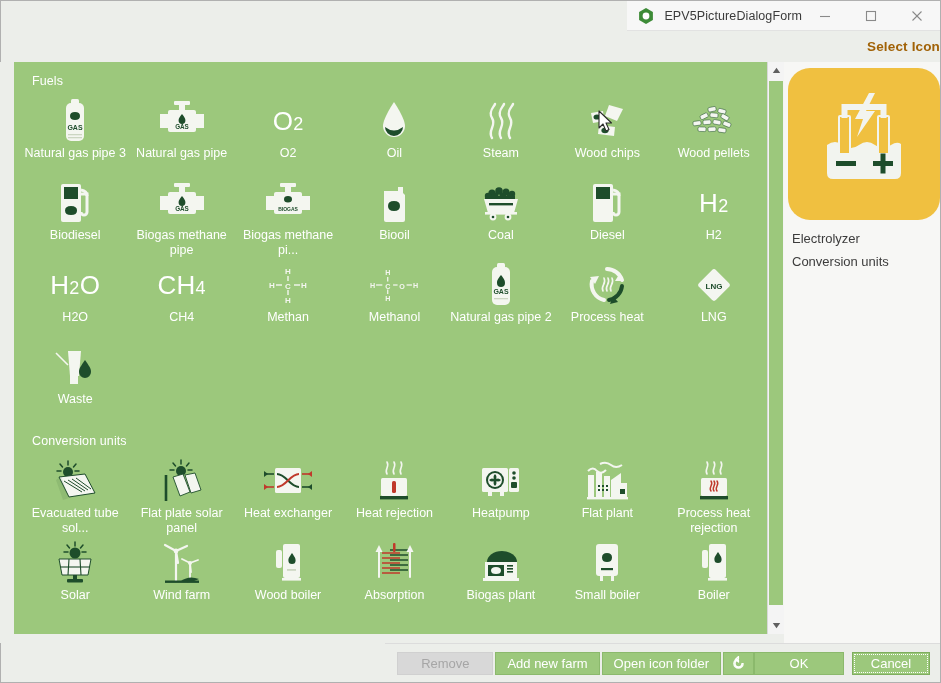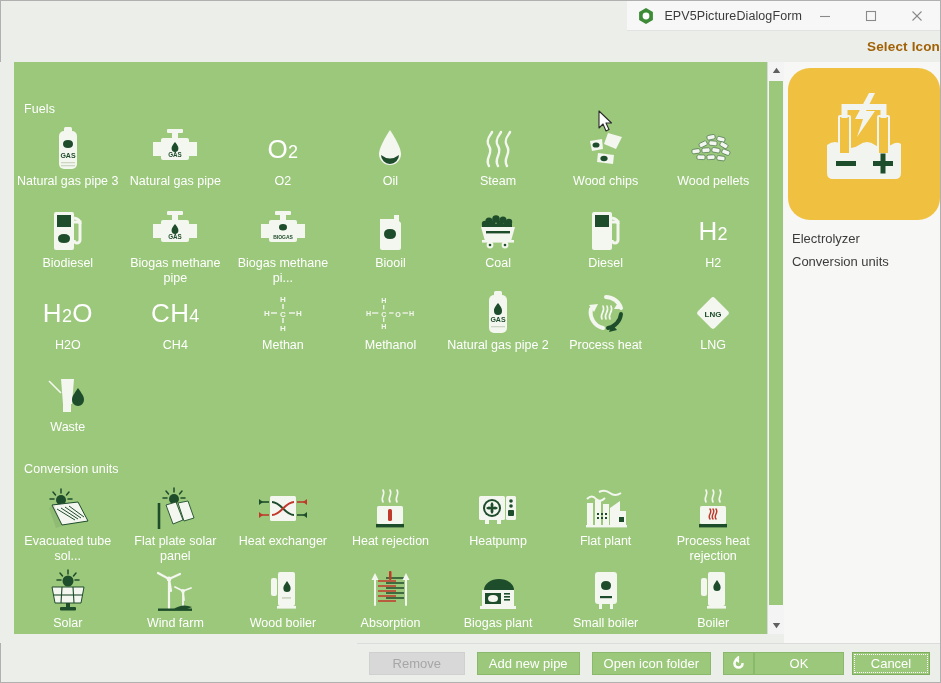--- a/index.html
+++ b/index.html
@@ -62,22 +62,21 @@
     background:#9cc87c;
     border:0;
     height:572px;
     box-sizing:border-box;
   }
   .icon-scroll{
     flex:1 1 auto;overflow:hidden;position:relative;
     background:#9cc87c;
   }
   .scroll-inner{
-    padding:0px 0 0 0;
-    margin-top:28px;
+    padding:0px 0 0 8px;
   }
   .group-label{
     color:#ffffff;font-size:12.5px;
     padding:12px 0 6px 10px;
     letter-spacing:.1px;
   }
   .grid{
     display:grid;
     grid-template-columns:repeat(7,1fr);
     row-gap:0px;
@@ -159,21 +158,21 @@
     white-space:nowrap;
   }
   .btn.disabled{
     background:#d8d8d8;border-color:#d0d0d0;color:#a6a6a6;
   }
   .btn.icon-btn{padding:0 7px;}
   .btn.focus{
     border:1px solid #7fae5e;
     outline:1px dotted #ffffff;outline-offset:-3px;
   }
-  .footer-left{display:flex;align-items:center;gap:12px;margin-left:12px;}
+  .footer-left{display:flex;align-items:center;gap:2px;margin-left:12px;}
   .footer-right{display:flex;align-items:center;gap:8px;margin-left:auto;margin-right:10px;}
   .btn-ok{width:90px;padding:0;}
   .btn-cancel{width:78px;padding:0;}
   
   .cursor{position:absolute;left:598px;top:48px;pointer-events:none;z-index:50;}
 </style>
 </head>
 <body>
 
 <div class="window">
@@ -817,21 +816,21 @@
     </div>
 
     <svg class="cursor" width="16" height="24" viewBox="0 0 16 24">
       <path d="M1 1 L1 18 L5 14 L8 21 L11 19.5 L8 13 L13.5 13 Z" fill="#ffffff" stroke="#2b2b2b" stroke-width="1.1" stroke-linejoin="round"></path>
     </svg>
   </div>
 
   <div class="footer">
     <div class="footer-left">
       <div class="btn disabled" style="width:96px;padding:0;">Remove</div>
-      <div class="btn">Add new pipe</div>
+      <div class="btn">Add new farm</div>
       <div class="btn">Open icon folder</div>
       <div class="btn icon-btn">
         <svg width="15" height="15" viewBox="0 0 16 16">
           <path d="M13 8 A5 5 0 1 1 8 3 L8 0.6 L4.6 3.6 L8 6.4 L8 4.4 A3.6 3.6 0 1 0 11.6 8 Z" fill="none" stroke="#ffffff" stroke-width="1.3" stroke-linejoin="round"></path>
         </svg>
       </div>
     </div>
     <div class="footer-right">
       <div class="btn btn-ok">OK</div>
       <div class="btn btn-cancel focus">Cancel</div>

